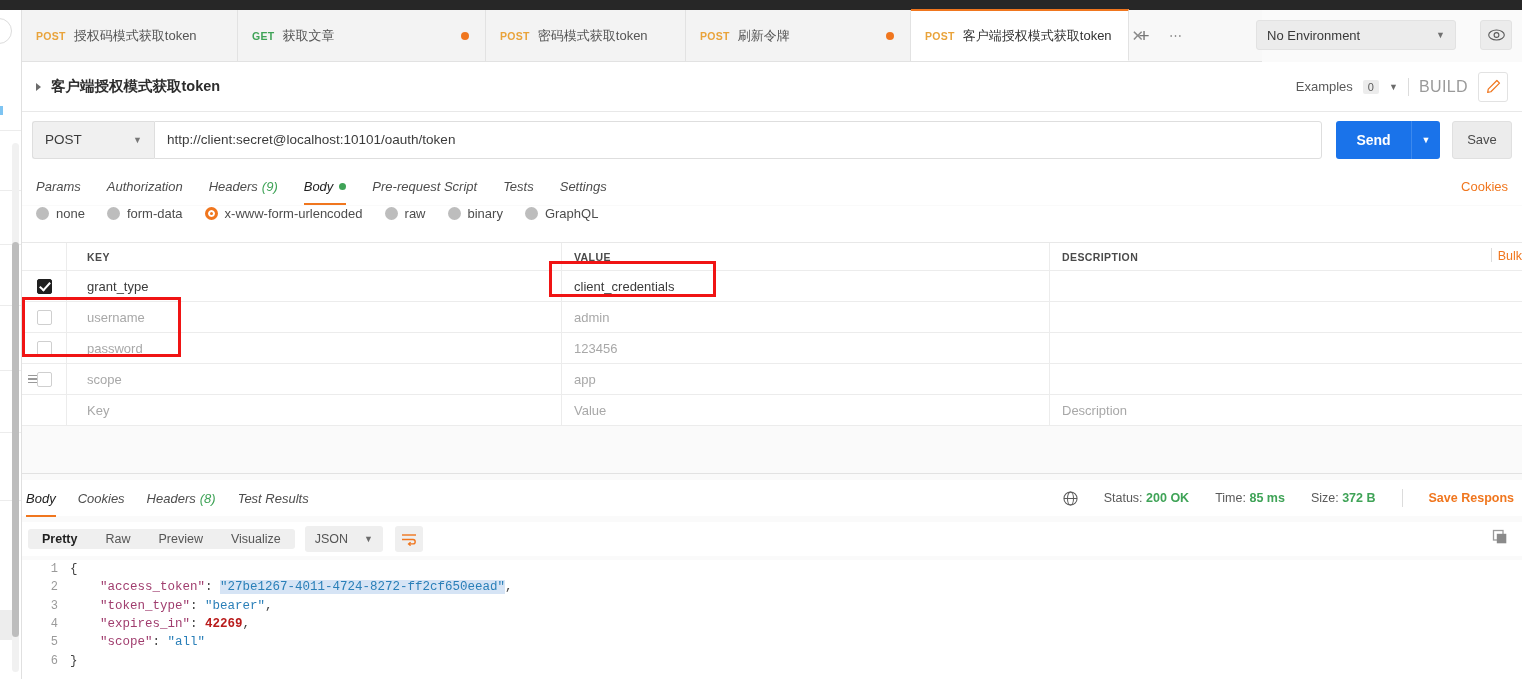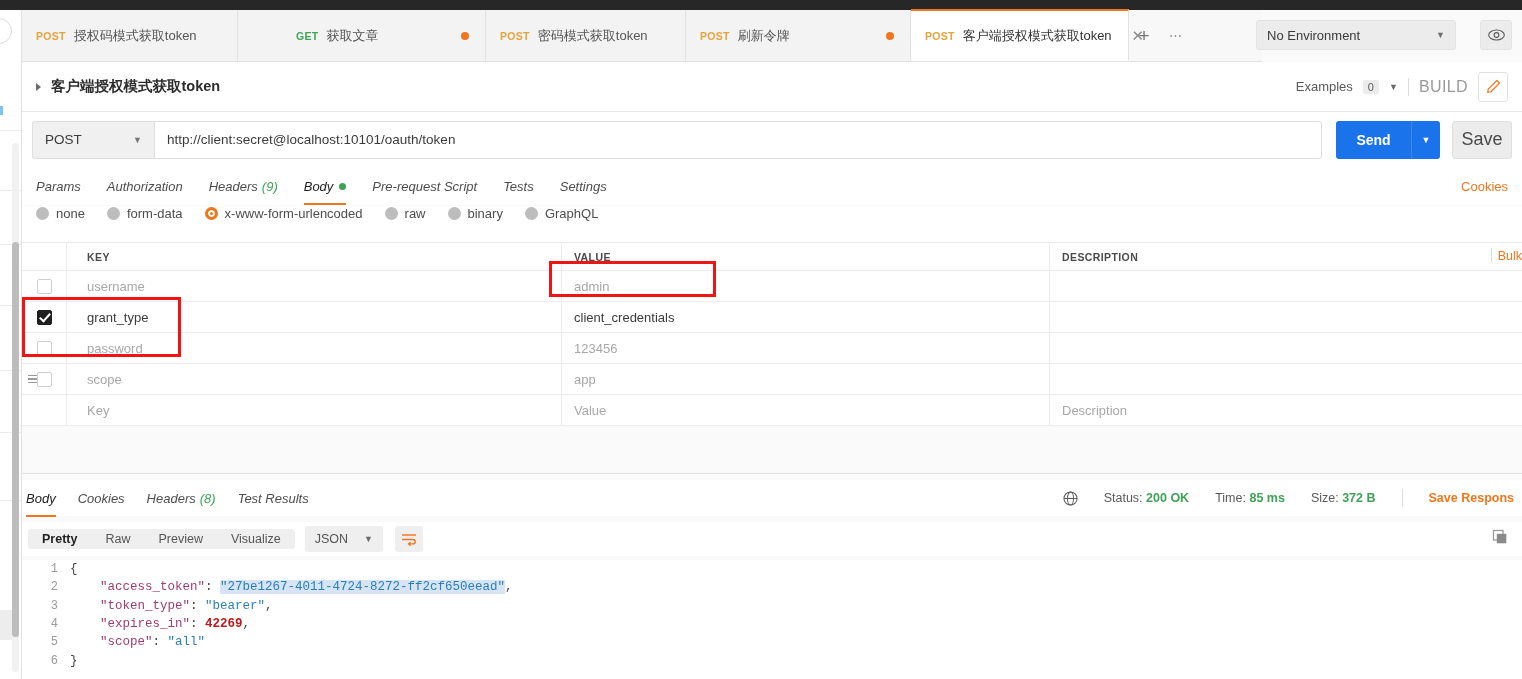--- a/index.html
+++ b/index.html
@@ -55,21 +55,21 @@
   .rtab {
     position: relative; display: flex; align-items: center;
     padding: 0 14px; min-width: 0;
     background: #f3f3f3; border-right: 1px solid #e2e2e2;
     font-size: 13px; color: #555; cursor: pointer; white-space: nowrap;
   }
   .rtab .method {
     font-size: 10.5px; font-weight: bold; margin-right: 8px; letter-spacing: .3px;
   }
   .rtab .m-post { color: #e9a33a; }
-  .rtab .m-get  { color: #3fa357; margin-left: 44px; }
+  .rtab .m-get  { color: #3fa357; }
   .rtab .title { font-size: 13px; color: #555; }
   .rtab .dot {
     width: 8px; height: 8px; border-radius: 50%; background: #f0761e;
     margin-left: auto; margin-right: 2px; flex: 0 0 auto;
   }
   .rtab.active {
     background: #ffffff; border-top: 2px solid #f0761e;
     border-bottom: 1px solid #ffffff; margin-top: -1px;
   }
   .rtab.active .title { color: #333; }
@@ -158,21 +158,21 @@
   }
   .send-caret {
     width: 29px; height: 38px; background: #1a73ea; color: #fff;
     border-left: 1px solid #3c89ee; border-radius: 0 3px 3px 0;
     display: flex; align-items: center; justify-content: center;
     font-size: 9px; cursor: pointer;
   }
   .save-btn {
     width: 60px; height: 38px; margin-left: 12px; background: #ececec;
     border: 1px solid #e0e0e0; border-radius: 3px; color: #4a4a4a;
-    font-size: 18px; display: flex; align-items: center; justify-content: center;
+    font-size: 13px; display: flex; align-items: center; justify-content: center;
     cursor: pointer;
   }
 
   
   .reqtabs {
     position: absolute; left: 0; top: 157px; width: 1500px; height: 38px;
     background: #fff; display: flex; align-items: center; padding: 0 14px;
   }
   .rsub {
     font-size: 13px; color: #4d4d4d; margin-right: 26px;
@@ -478,42 +478,42 @@
         <div class="c-desc" style="position:relative">
           <span class="hdr-txt">DESCRIPTION</span>
           <span class="tbl-more" style="font-size:0">ellipsis-icon</span>
           <span class="tbl-vdiv"></span>
           <span class="tbl-bulk">Bulk</span>
         </div>
       </div>
 
       <div class="prow">
         <div class="c-handle">
+          <span class="chk checked"></span>
+        </div>
+        <div class="c-key">
+          <span class="cell-txt">grant_type</span>
+        </div>
+        <div class="c-val">
+          <span class="cell-txt">client_credentials</span>
+        </div>
+        <div class="c-desc">
+          <span class="cell-txt"></span>
+        </div>
+      </div>
+
+      <div class="prow">
+        <div class="c-handle">
           <span class="chk"></span>
         </div>
         <div class="c-key">
           <span class="cell-txt ph">username</span>
         </div>
         <div class="c-val">
           <span class="cell-txt ph">admin</span>
-        </div>
-        <div class="c-desc">
-          <span class="cell-txt"></span>
-        </div>
-      </div>
-
-      <div class="prow">
-        <div class="c-handle">
-          <span class="chk checked"></span>
-        </div>
-        <div class="c-key">
-          <span class="cell-txt">grant_type</span>
-        </div>
-        <div class="c-val">
-          <span class="cell-txt">client_credentials</span>
         </div>
         <div class="c-desc">
           <span class="cell-txt"></span>
         </div>
       </div>
 
       <div class="prow">
         <div class="c-handle">
           <span class="chk"></span>
         </div>

